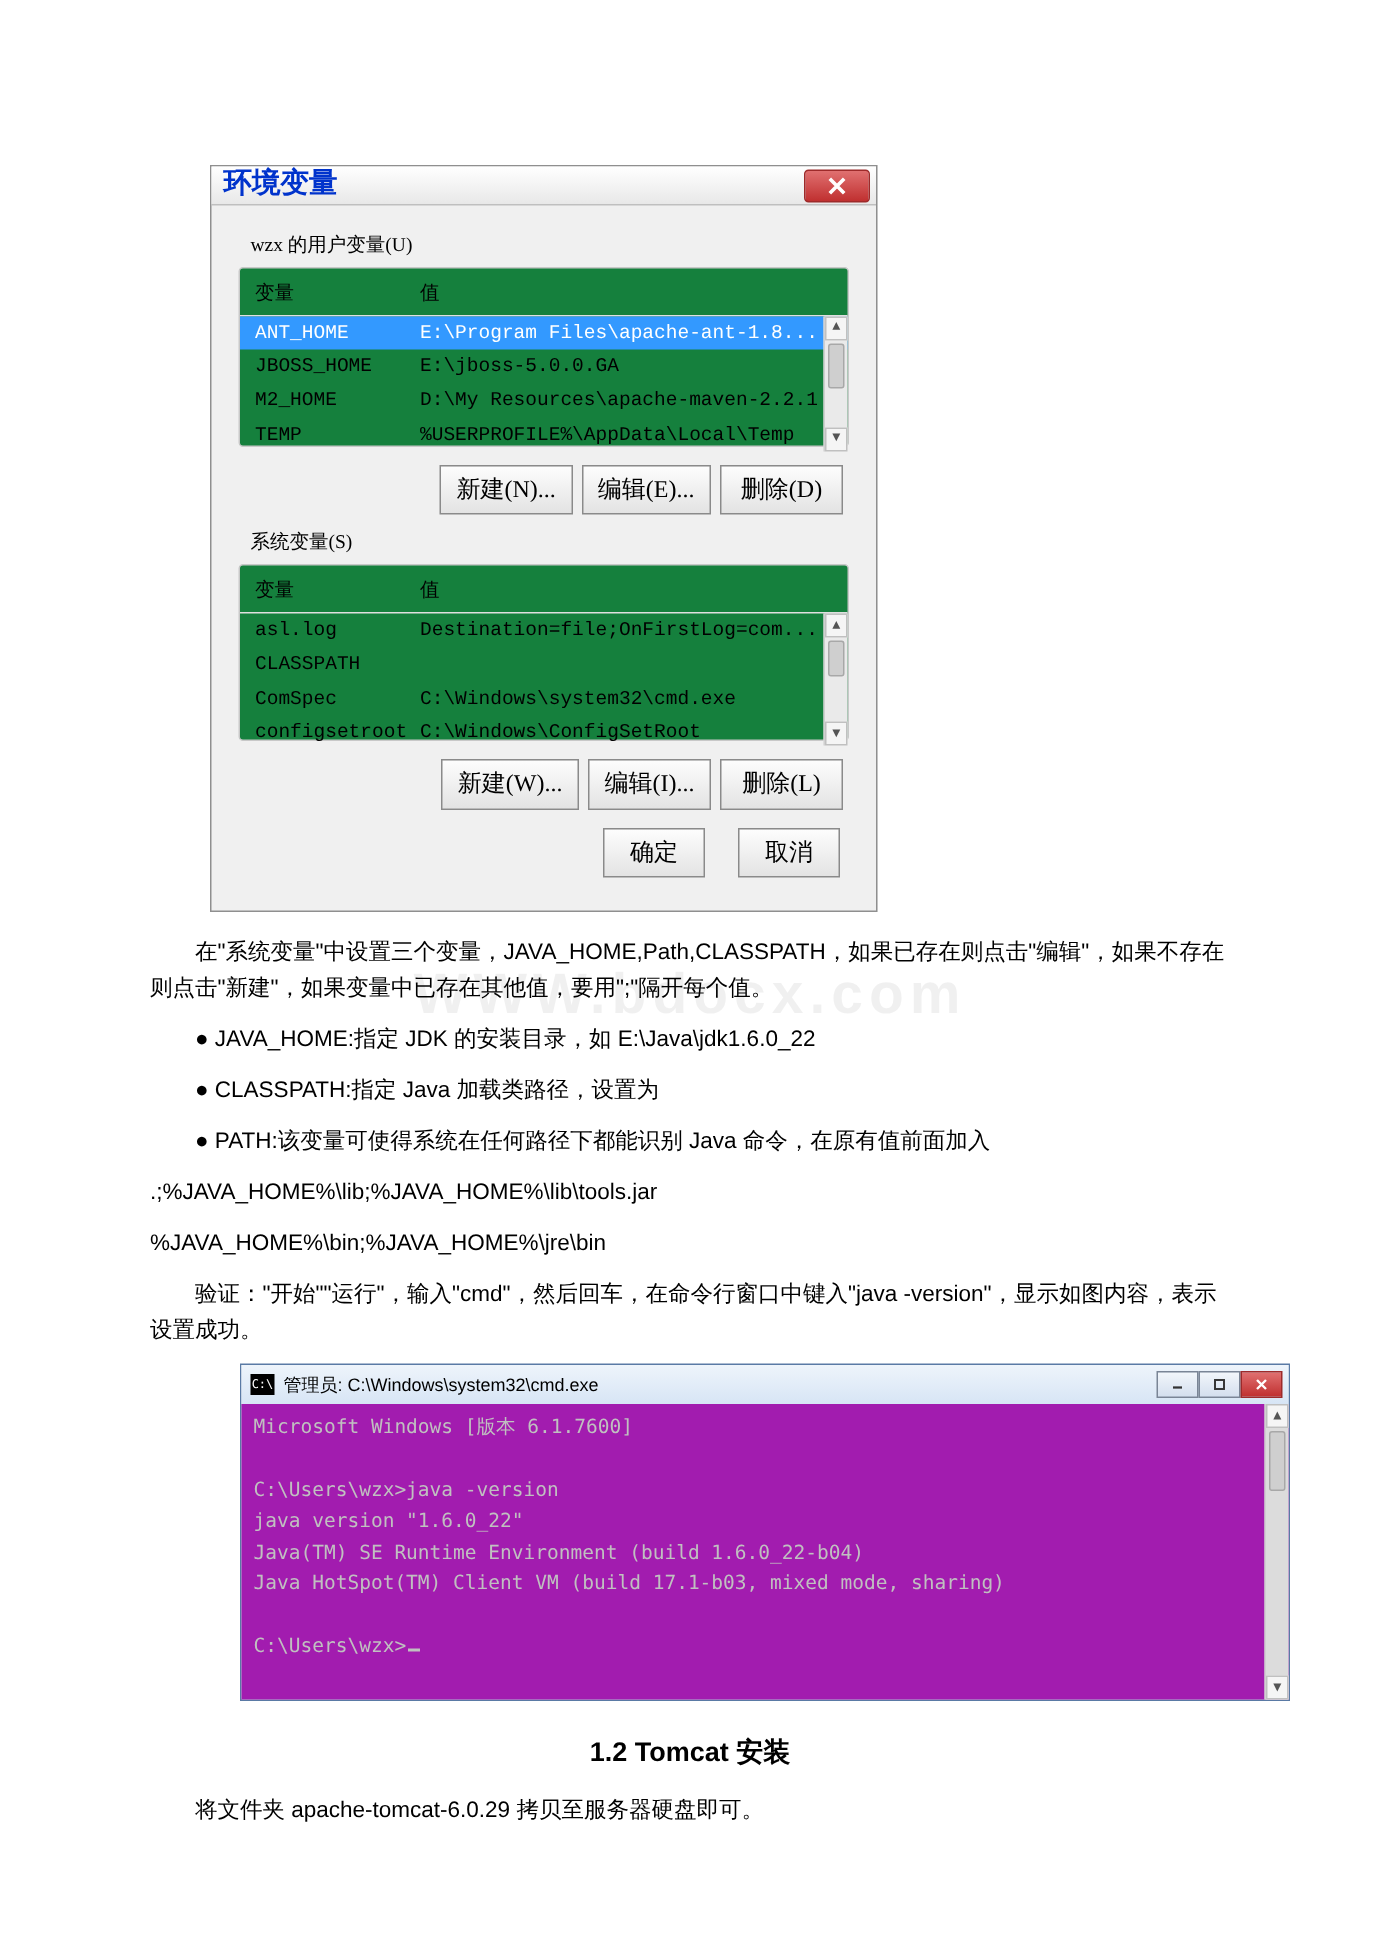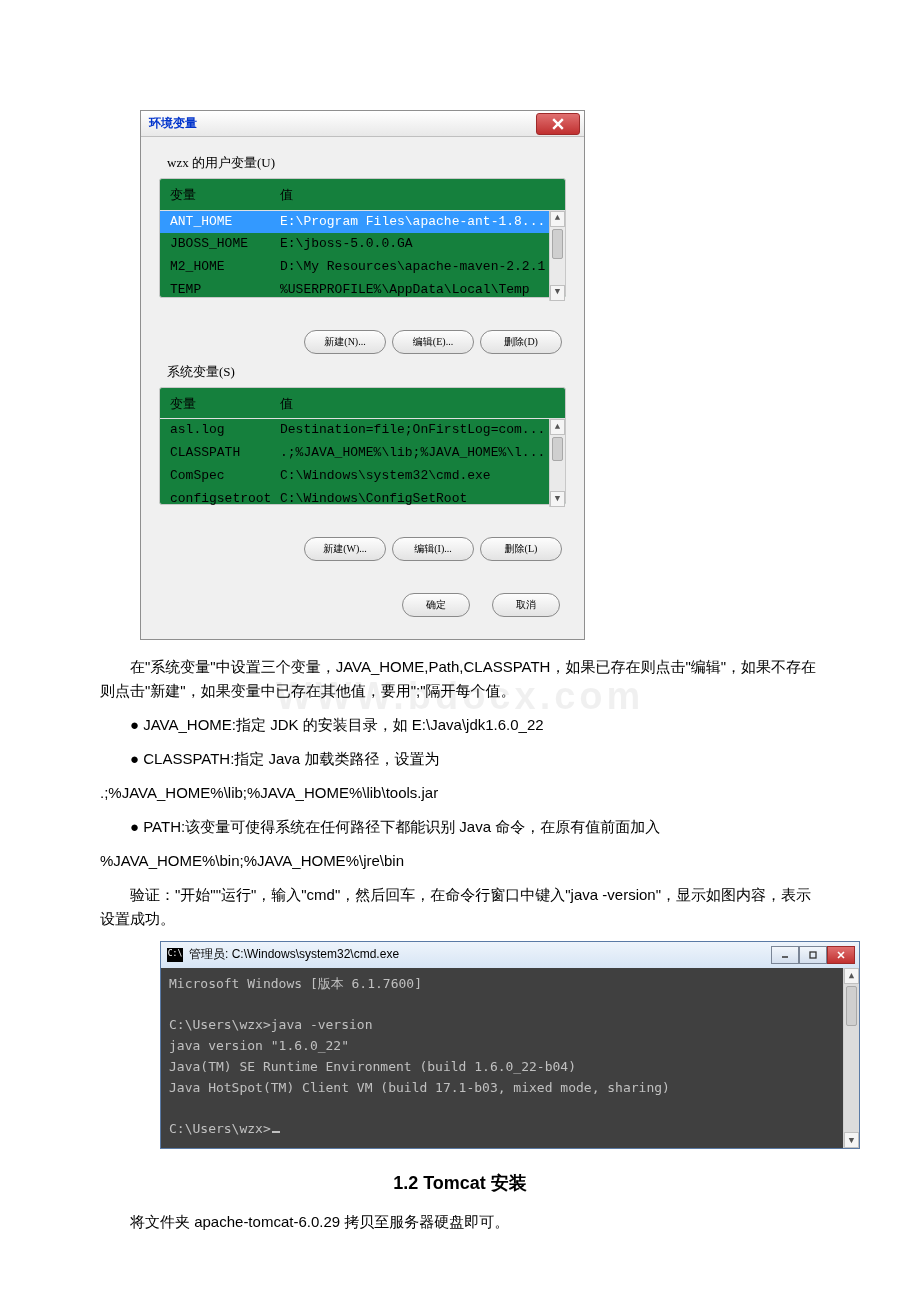--- a/index.html
+++ b/index.html
@@ -2,54 +2,54 @@
 <html><head>
   <meta charset="utf-8">
   <style>
     * { box-sizing: border-box; margin: 0; padding: 0; }
     body { font-family: "Microsoft YaHei", "SimSun", Arial, sans-serif; background: #fff; width: 920px; font-size: 15px; line-height: 1.6; color: #000; }
     .page { padding: 40px 100px 60px 100px; }
     .dialog {
       width: 445px; margin: 70px 0 15px 40px; border: 1px solid #8f8f8f; background: #f0f0f0; position: relative;
     }
     .dlg-titlebar { display: flex; align-items: center; height: 26px; background: linear-gradient(#fff,#e8e8e8); border-bottom: 1px solid #bfbfbf; }
-    .dlg-title { color: #0033cc; font-size: 12px; font-weight: bold; padding-left: 8px; flex: 1; font-family: Liberation Serif, serif; }
+    .dlg-title { color: #0033cc; font-size: 19px; font-weight: bold; padding-left: 8px; flex: 1; font-family: Liberation Mono, monospace; }
     .close-btn { width: 44px; height: 22px; margin-right: 4px; background: linear-gradient(#e07070,#c03030); border: 1px solid #9e2a2a; border-radius: 3px; display:flex; align-items:center; justify-content:center;}
     .close-btn svg { width: 12px; height: 12px; }
     .dlg-body { padding: 12px 18px 16px 18px; }
     .group-label { font-family: "SimSun", serif; font-size: 13px; margin: 4px 0 4px 8px; }
     .var-box { border: 1px solid #c8c8c8; background: #15803d; border-radius: 3px; position: relative; margin-bottom:4px;}
     .var-header { display: flex; font-family: "SimSun", serif; font-size: 13px; padding: 6px 10px 4px 10px; border-bottom: 1px solid #e0e0e0;}
     .col-name { width: 110px; }
     .col-val { flex: 1; }
     .var-list { font-family: Consolas, "Courier New", monospace; font-size: 13px; position:relative;}
     .var-row { display: flex; padding: 1px 10px; }
     .var-row.sel { background: #3399ff; color: #fff; }
     .var-row .vn { width: 110px; white-space: nowrap; overflow: hidden; }
     .var-row .vv { flex: 1; white-space: nowrap; overflow: hidden; }
     .scroll { position:absolute; right:0; top:0; bottom:0; width:16px; background:#eaeaea; border-left:1px solid #d0d0d0;}
     .scroll .arrow-up, .scroll .arrow-down { height:16px; background:#f5f5f5; border:1px solid #c0c0c0; display:flex; align-items:center; justify-content:center; font-size:9px; color:#555;}
     .scroll .arrow-down { position:absolute; bottom:0; left:0; right:0;}
     .scroll .thumb { position:absolute; left:2px; right:2px; background:#cfcfcf; border:1px solid #a8a8a8; border-radius:2px;}
     .btn-row { display:flex; justify-content:flex-end; gap:6px; padding:8px 4px 4px 4px;}
-    .winbtn { font-family: "SimSun", serif; font-size:10px; padding:3px 10px; background:linear-gradient(#fdfdfd,#e3e3e3); border:1px solid #8a8a8a; border-radius:13px; min-width:82px; text-align:center;margin-top:20px;}
+    .winbtn { font-family: "SimSun", serif; font-size:16px; padding:3px 10px; background:linear-gradient(#fdfdfd,#e3e3e3); border:1px solid #8a8a8a; border-radius:0; min-width:82px; text-align:center;}
     .dlg-foot { display:flex; justify-content:flex-end; gap:22px; padding:8px 6px 6px 6px;}
     .dlg-foot .winbtn { min-width:68px; }
     .para { text-indent: 2em; margin: 10px 0; font-size: 15px;}
     .para.noindent { text-indent:0;}
     .watermark-wrap { position:relative;}
     .watermark { position:absolute; left:50%; top:50%; transform:translate(-50%,-50%); font-size:38px; letter-spacing:4px; color:rgba(0,0,0,0.06); font-weight:bold; white-space:nowrap; pointer-events:none;}
     .cmd-window { width:700px; margin:10px 0 10px 60px; border:1px solid #5a7aa5; }
     .cmd-title { height:26px; background:linear-gradient(#eef4fb,#d7e5f5); display:flex; align-items:center; font-size:12px; color:#000;}
     .cmd-title .icon-cmd { width:16px; height:14px; background:#000; margin:0 6px; display:flex; align-items:center; justify-content:center; color:#fff; font-size:8px; font-family:monospace;}
     .cmd-title .ttxt { flex:1; }
     .win-ctrl { display:flex; gap:0; margin-right:4px;}
     .win-ctrl .ctrl { width:28px; height:18px; border:1px solid #7a8596; background:linear-gradient(#f2f6fb,#d4dfee); display:flex; align-items:center; justify-content:center;}
     .win-ctrl .ctrl.close-c { background:linear-gradient(#e07070,#c03030); border-color:#9e2a2a;}
-    .cmd-body { background:#404040; color:#c0c0c0; font-family:"NSimSun","SimSun",Consolas,monospace; font-size:13px; padding:6px 8px 8px 8px; position:relative;}
+    .cmd-body { background:#a21caf; color:#c0c0c0; font-family:"NSimSun","SimSun",Consolas,monospace; font-size:13px; padding:6px 8px 24px 8px; position:relative;}
     .cmd-body .line { white-space:pre; }
     .cmd-body .scroll { background:#dcdcdc;}
     .h2 { text-align:center; font-size:18px; font-weight:bold; margin:20px 0 12px 0;}
     .cursor { display:inline-block; width:8px; height:2px; background:#c0c0c0; vertical-align:baseline; margin-left:1px;}
   </style>
 </head>
 <body>
 <div class="page">
 
   <div class="dialog">
@@ -105,21 +105,20 @@
           <div class="col-name">变量</div>
           <div class="col-val">值</div>
         </div>
         <div class="var-list" style="height:88px;">
           <div class="var-row">
               <span class="vn">asl.log</span>
               <span class="vv">Destination=file;OnFirstLog=com...</span>
             </div>
           <div class="var-row">
               <span class="vn">CLASSPATH</span>
-              <span class="vv">.;%JAVA_HOME%\lib;%JAVA_HOME%\l...</span>
             </div>
           <div class="var-row">
               <span class="vn">ComSpec</span>
               <span class="vv">C:\Windows\system32\cmd.exe</span>
             </div>
           <div class="var-row">
               <span class="vn">configsetroot</span>
               <span class="vv">C:\Windows\ConfigSetRoot</span>
             </div>
           <div class="scroll">
@@ -140,22 +139,22 @@
       </div>
     </div>
   </div>
 
   <div class="watermark-wrap">
     <p class="para">在"系统变量"中设置三个变量，JAVA_HOME,Path,CLASSPATH，如果已存在则点击"编辑"，如果不存在则点击"新建"，如果变量中已存在其他值，要用";"隔开每个值。</p>
     <p class="para">● JAVA_HOME:指定 JDK 的安装目录，如 E:\Java\jdk1.6.0_22</p>
     <div class="watermark">WWW.bdocx.com</div>
   </div>
   <p class="para">● CLASSPATH:指定 Java 加载类路径，设置为</p>
+  <p class="para">● PATH:该变量可使得系统在任何路径下都能识别 Java 命令，在原有值前面加入</p>
   <p class="para noindent">.;%JAVA_HOME%\lib;%JAVA_HOME%\lib\tools.jar</p>
-  <p class="para">● PATH:该变量可使得系统在任何路径下都能识别 Java 命令，在原有值前面加入</p>
   <p class="para noindent">%JAVA_HOME%\bin;%JAVA_HOME%\jre\bin</p>
   <p class="para">验证："开始""运行"，输入"cmd"，然后回车，在命令行窗口中键入"java -version"，显示如图内容，表示设置成功。</p>
 
   <div class="cmd-window">
     <div class="cmd-title">
       <div class="icon-cmd">C:\</div>
       <span class="ttxt">管理员: C:\Windows\system32\cmd.exe</span>
       <div class="win-ctrl">
         <div class="ctrl">
             <svg width="10" height="10">

